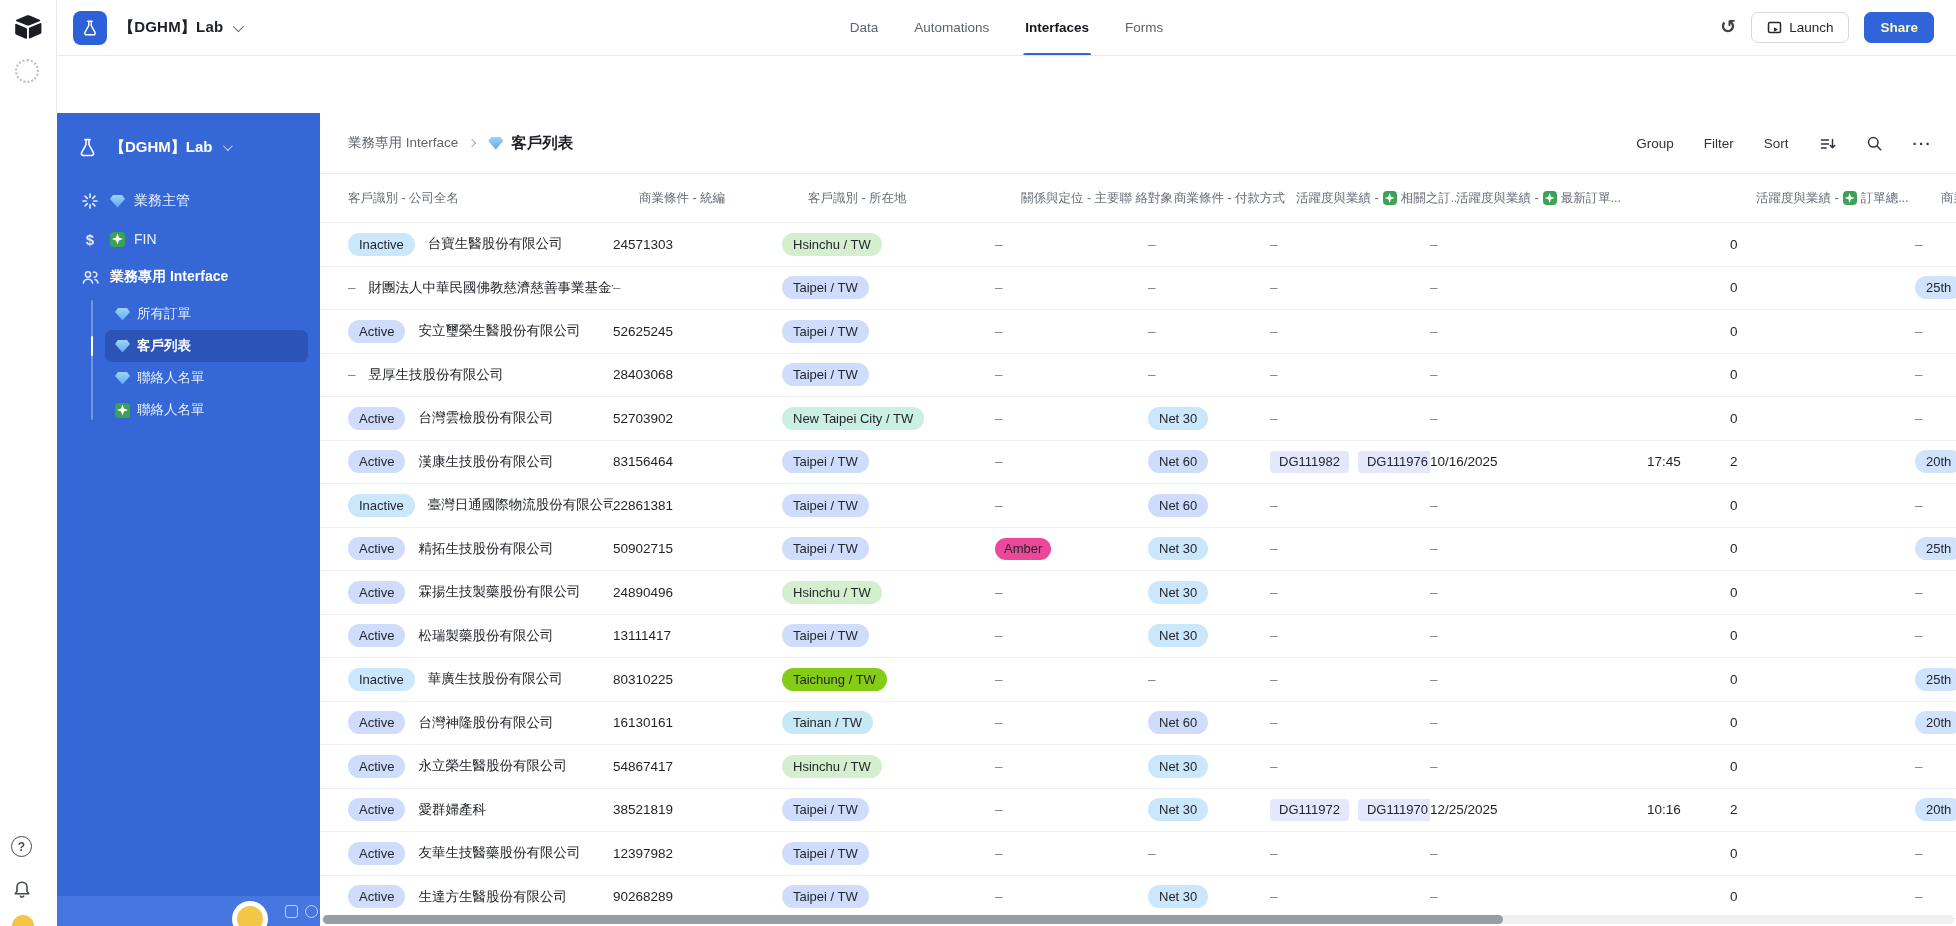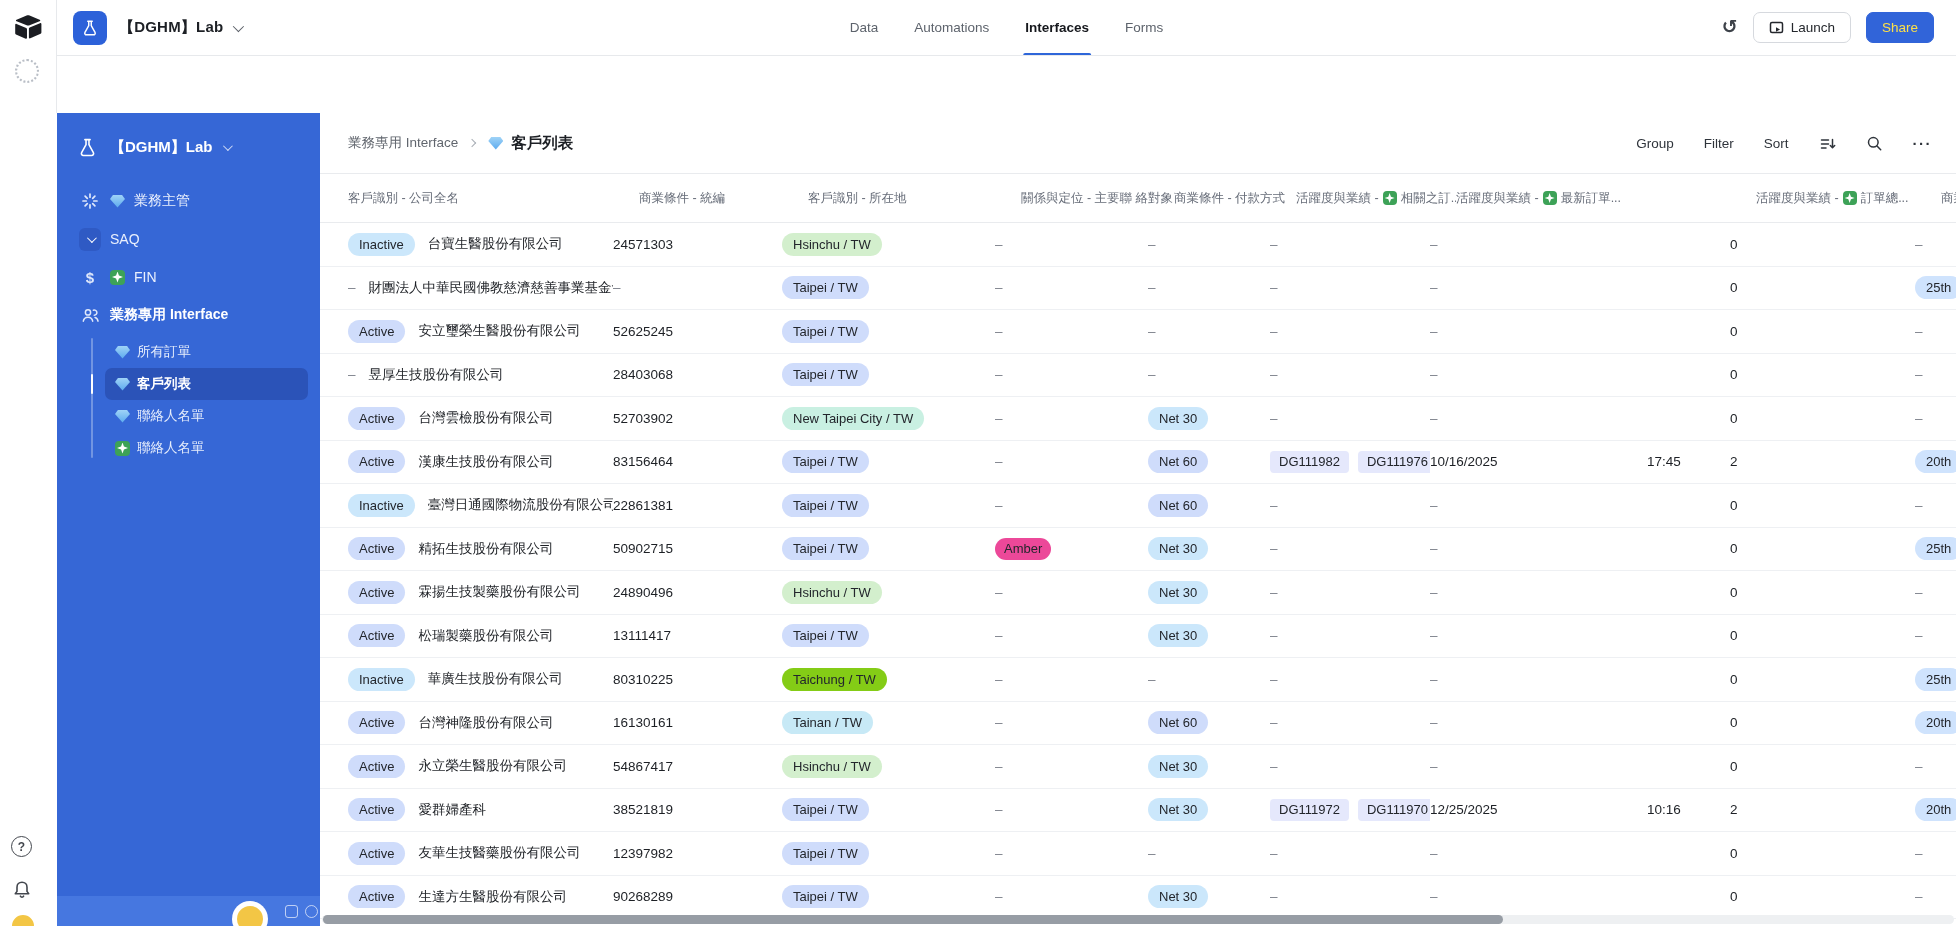--- a/index.html
+++ b/index.html
@@ -23,21 +23,21 @@
   .apptile { width:34px; height:34px; border-radius:8px; background:#2c61d9; display:flex; align-items:center; justify-content:center; flex:0 0 auto; }
   .title { font-size:15px; font-weight:bold; margin-left:12px; letter-spacing:.2px; }
   .chev { width:8px; height:8px; border-right:1.6px solid #5a5f67; border-bottom:1.6px solid #5a5f67; transform:rotate(45deg) translateY(-2px); margin-left:10px; flex:0 0 auto; }
   .tabs { position:absolute; left:50%; top:0; transform:translateX(-50%); height:100%; display:flex; gap:36px; align-items:stretch; }
   .tab { display:flex; align-items:center; font-size:13.5px; color:#5d636c; position:relative; cursor:default; }
   .tab.active { color:#16181d; font-weight:bold; }
   .tab.active::after { content:""; position:absolute; left:-2px; right:-2px; bottom:0; height:2.5px; background:#2e66d9; border-radius:2px 2px 0 0; }
   .tb-right { margin-left:auto; display:flex; align-items:center; gap:15px; }
   .hist { font-size:19px; color:#3d4249; font-weight:bold; line-height:1; transform:translateY(-1px); }
   .btn { display:inline-flex; align-items:center; gap:7px; font-size:13.5px; border-radius:7px; padding:7px 15px; background:#fff; border:1px solid #d6d9de; color:#24272c; white-space:nowrap; }
-  .btn.primary { background:#3164d9; border-color:#3164d9; color:#fde047; font-weight:normal; }
+  .btn.primary { background:#3164d9; border-color:#3164d9; color:#fef9c3; font-weight:bold; }
   .btn.dark { background:#191b20; border-color:#191b20; color:#fff; font-weight:bold; }
   
   .previewbar { position:absolute; left:57px; top:57px; right:0; height:56px; background:#fff; border-bottom:1px solid #e7e9ec; display:flex; align-items:center; padding:0 22px 0 20px; }
   .toggle { width:38px; height:21px; border-radius:11px; background:#2f9e4f; position:relative; flex:0 0 auto; }
   .toggle::after { content:""; position:absolute; right:2.5px; top:2.5px; width:16px; height:16px; background:#fff; border-radius:50%; }
   .pv-label { font-size:13.5px; color:#5d636c; margin-left:12px; }
   .mini-avatar { width:22px; height:22px; border-radius:50%; background:#f3c645; margin-left:9px; border:1px solid #e2b63a; position:relative; }
   .mini-avatar::after{content:"";position:absolute;left:4px;top:2px;right:4px;height:7px;border-radius:3px 3px 1px 1px;background:#caa32f;}
   .pv-user { font-size:13.5px; font-weight:bold; margin-left:8px; }
   .pv-right { margin-left:auto; display:flex; align-items:center; gap:15px; }
@@ -164,28 +164,20 @@
               <g stroke="#dfe8fb" stroke-width="1.7" stroke-linecap="round">
                 <path d="M9 2v3.2M9 12.8V16M2 9h3.2M12.8 9H16M4.1 4.1l2.2 2.2M11.7 11.7l2.2 2.2M13.9 4.1l-2.2 2.2M6.3 11.7l-2.2 2.2"></path>
               </g>
             </svg>
           </span>
           <span class="gem" style="margin-left: 9px;"></span>
           <span class="lbl">業務主管</span>
         </div>
         <div class="sb-item">
           <span class="sb-icon">
-            <span class="chevbox">
-              <i></i>
-            </span>
-          </span>
-          <span class="lbl">SAQ</span>
-        </div>
-        <div class="sb-item">
-          <span class="sb-icon">
             <span style="font-size:15px;color:#dfe8fb;font-weight:bold">$</span>
           </span>
           <span class="sparkle" style="margin-left: 9px;"></span>
           <span class="lbl">FIN</span>
         </div>
         <div class="sb-item bold">
           <span class="sb-icon">
             <svg width="19" height="19" viewBox="0 0 19 19">
               <circle cx="7" cy="6.4" r="2.6" fill="none" stroke="#dfe8fb" stroke-width="1.5"></circle>
               <path d="M2.3 15.2c.5-2.6 2.4-4 4.7-4s4.2 1.4 4.7 4" fill="none" stroke="#dfe8fb" stroke-width="1.5" stroke-linecap="round"></path>

